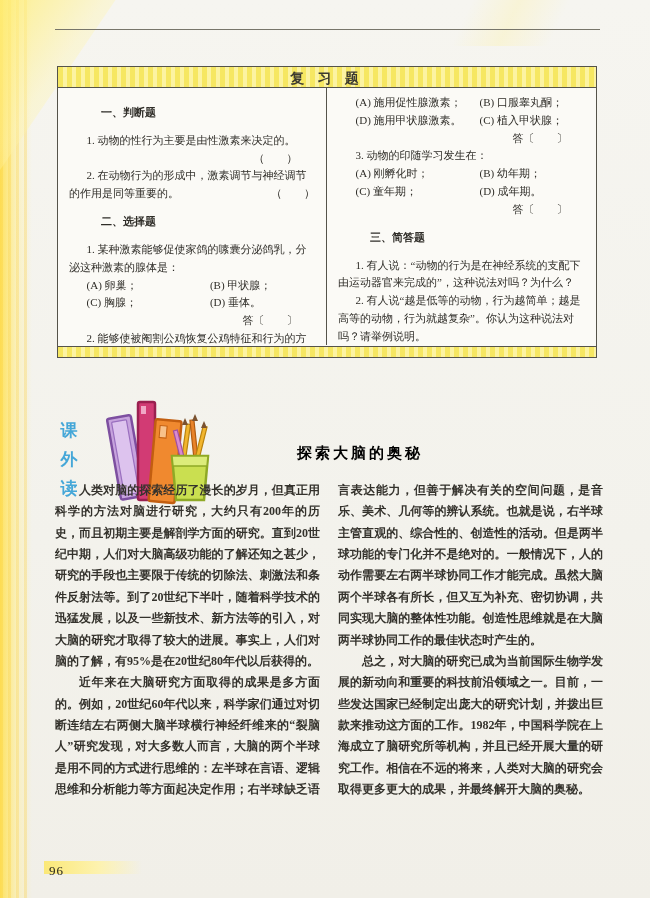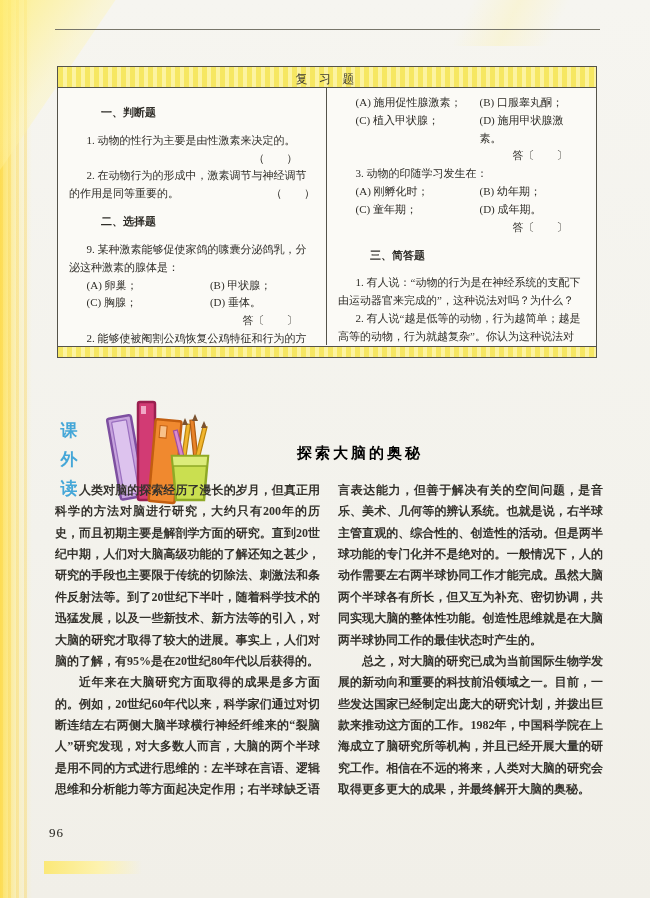--- a/index.html
+++ b/index.html
@@ -37,21 +37,21 @@
     position:absolute;left:57px;top:66px;width:540px;height:292px;
     border:1.5px solid #55534a;background:#fbfaf6;box-sizing:border-box;
   }
   .box-bar{
     height:21px;box-sizing:border-box;
     background:repeating-linear-gradient(90deg,#f6e762 0 5px,#fcf3a2 5px 9px);
     text-align:center;
   }
   .box-bar.top{border-bottom:1.5px solid #55534a;line-height:21px;}
   .box-bar.bottom{position:absolute;bottom:0;left:0;right:0;height:11px;border-top:1.5px solid #55534a;}
-  .box-bar .ttl{font-weight:normal;font-size:12px;letter-spacing:.35em;color:#3c3a30;}
+  .box-bar .ttl{font-weight:bold;font-size:14px;letter-spacing:.35em;color:#3c3a30;}
   .box-body{display:flex;height:257px;overflow:hidden;}
   .col{width:50%;box-sizing:border-box;padding:6px 11px 0 11px;font-size:11px;line-height:1.62;font-weight:500;}
   .col.left{border-right:1.5px solid #55534a;}
   .sec{margin:10px;text-indent:2em;font-weight:bold;}
   .q{margin:0;text-indent:1.6em;}
   .q .ans-float{float:right;text-indent:0;}
   .ans-line{margin:0;text-align:right;padding-right:1.6em;}
   .opts{display:grid;grid-template-columns:54% 46%;padding-left:1.6em;}
   .opts span{display:block;}
   
@@ -64,21 +64,21 @@
   }
   .read-body{
     position:absolute;left:55px;top:480px;width:548px;height:334px;overflow:hidden;
     column-count:2;column-gap:18px;
     font-size:12px;line-height:1.78;text-align:justify;color:#34322c;font-weight:bold;
   }
   .read-body p{margin:0;text-indent:2em;}
   
   .pagenum-bar{position:absolute;left:44px;top:861px;width:98px;height:13px;
     background:linear-gradient(to right,#fbe878 0%,#fdf2ae 55%,rgba(253,242,174,0) 100%);}
-  .pagenum{position:absolute;left:49px;top:825px;font-size:13px;color:#22211c;letter-spacing:1px;}
+  .pagenum{position:absolute;left:49px;top:863px;font-size:13px;color:#22211c;letter-spacing:1px;}
 </style>
 </head>
 <body>
 
 <div class="edge-strip"></div>
 <div class="corner-wedge"></div>
 <div class="top-right-streak"></div>
 
 <div class="chapter-header">
   <div class="rule"></div>
@@ -88,36 +88,36 @@
   <div class="box-bar top">
     <span class="ttl">复 习 题</span>
   </div>
   <div class="box-body">
     <div class="col left">
       <p class="sec">一、判断题</p>
       <p class="q">1. 动物的性行为主要是由性激素来决定的。</p>
       <p class="ans-line">（　　）</p>
       <p class="q"><span>2. 在动物行为的形成中，激素调节与神经调节的作用是同等重要的。</span><span class="ans-float">（　　）</span></p>
       <p class="sec">二、选择题</p>
-      <p class="q">9. 某种激素能够促使家鸽的嗉囊分泌鸽乳，分泌这种激素的腺体是：</p>
+      <p class="q">1. 某种激素能够促使家鸽的嗉囊分泌鸽乳，分泌这种激素的腺体是：</p>
       <div class="opts">
         <span>(A) 卵巢；</span>
         <span>(B) 甲状腺；</span>
         <span>(C) 胸腺；</span>
         <span>(D) 垂体。</span>
       </div>
       <p class="ans-line">答〔　　〕</p>
       <p class="q">2. 能够使被阉割公鸡恢复公鸡特征和行为的方法是：</p>
     </div>
     <div class="col right">
       <div class="opts">
         <span>(A) 施用促性腺激素；</span>
         <span>(B) 口服睾丸酮；</span>
+        <span>(D) 施用甲状腺激素。</span>
         <span>(C) 植入甲状腺；</span>
-        <span>(D) 施用甲状腺激素。</span>
       </div>
       <p class="ans-line">答〔　　〕</p>
       <p class="q">3. 动物的印随学习发生在：</p>
       <div class="opts">
         <span>(A) 刚孵化时；</span>
         <span>(B) 幼年期；</span>
         <span>(C) 童年期；</span>
         <span>(D) 成年期。</span>
       </div>
       <p class="ans-line">答〔　　〕</p>

